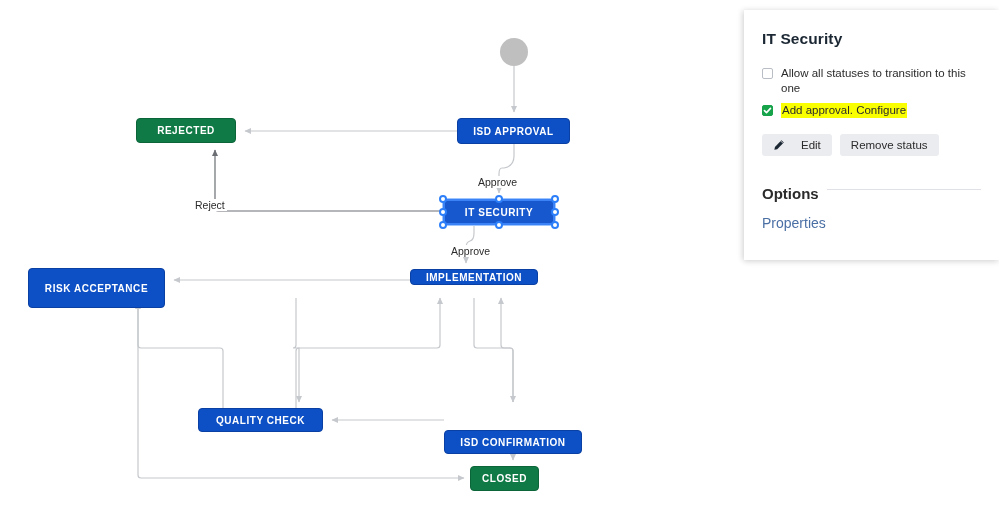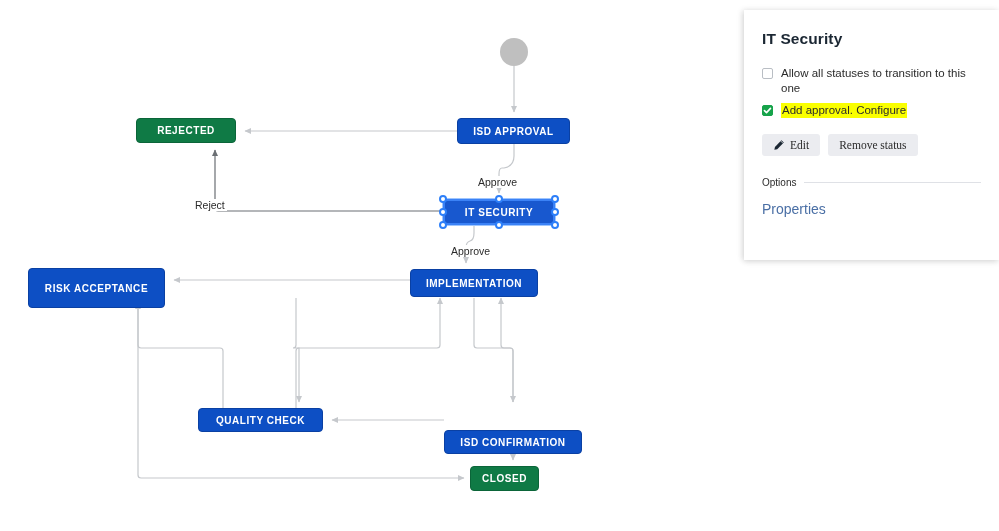--- a/index.html
+++ b/index.html
@@ -76,30 +76,30 @@
   }
   .cb-box.checked svg{display:block;}
   .cb-label{font-size:11.5px;color:#2b2b2b;line-height:15px;}
   .cb-label.hl{background:#faff00;padding:0 1px;}
 
   .btn-row{display:flex;gap:8px;margin-top:16px;}
   .btn{
     background:#ebecf0;border:none;border-radius:3px;
     font-size:11.5px;color:#2b2b2b;
     padding:5px 11px;
-    display:flex;align-items:center;gap:5px;
-    font-family:Liberation Serif, serif;
+    display:flex;align-items:center;gap:16px;
+    font-family:Liberation Sans, sans-serif;
     cursor:pointer;
   }
   .pencil{display:block;}
 
   .options-head{
     display:flex;align-items:center;gap:8px;margin-top:21px;
   }
-  .options-head .txt{font-size:10px;font-weight:normal;color:#2b2b2b;}
+  .options-head .txt{font-size:15px;font-weight:bold;color:#2b2b2b;margin-top:8px;}
   .options-head .rule{flex:1;height:1px;background:#dfe1e6;}
   .prop-link{
     display:inline-block;margin-top:13px;
     font-size:14px;color:#4a6fa5;text-decoration:none;cursor:pointer;
   }
 </style>
 </head>
 <body>
 
 <div id="canvas">
@@ -158,21 +158,21 @@
   <div class="handle" style="left:495px;top:195px;"></div>
   <div class="handle" style="left:551px;top:195px;"></div>
   <div class="handle" style="left:439px;top:208px;"></div>
   <div class="handle" style="left:551px;top:208px;"></div>
   <div class="handle" style="left:439px;top:221px;"></div>
   <div class="handle" style="left:495px;top:221px;"></div>
   <div class="handle" style="left:551px;top:221px;"></div>
 
   <div class="node blue" style="left:28px;top:268px;width:137px;height:40px;">RISK ACCEPTANCE</div>
 
-  <div class="node blue" style="left:410px;top:269px;width:128px;height:28px;">IMPLEMENTATION</div>
+  <div class="node blue" style="left:410px;top:269px;width:128px;height:16px;">IMPLEMENTATION</div>
 
   <div class="node blue" style="left:198px;top:408px;width:125px;height:24px;">QUALITY CHECK</div>
 
   <div class="node blue" style="left:444px;top:430px;width:138px;height:24px;">ISD CONFIRMATION</div>
 
   <div class="node green" style="left:470px;top:466px;width:69px;height:25px;">CLOSED</div>
 
   <div class="edge-label" style="left:476px;top:176px;">Approve</div>
   <div class="edge-label" style="left:449px;top:245px;">Approve</div>
   <div class="edge-label" style="left:193px;top:199px;">Reject</div>

